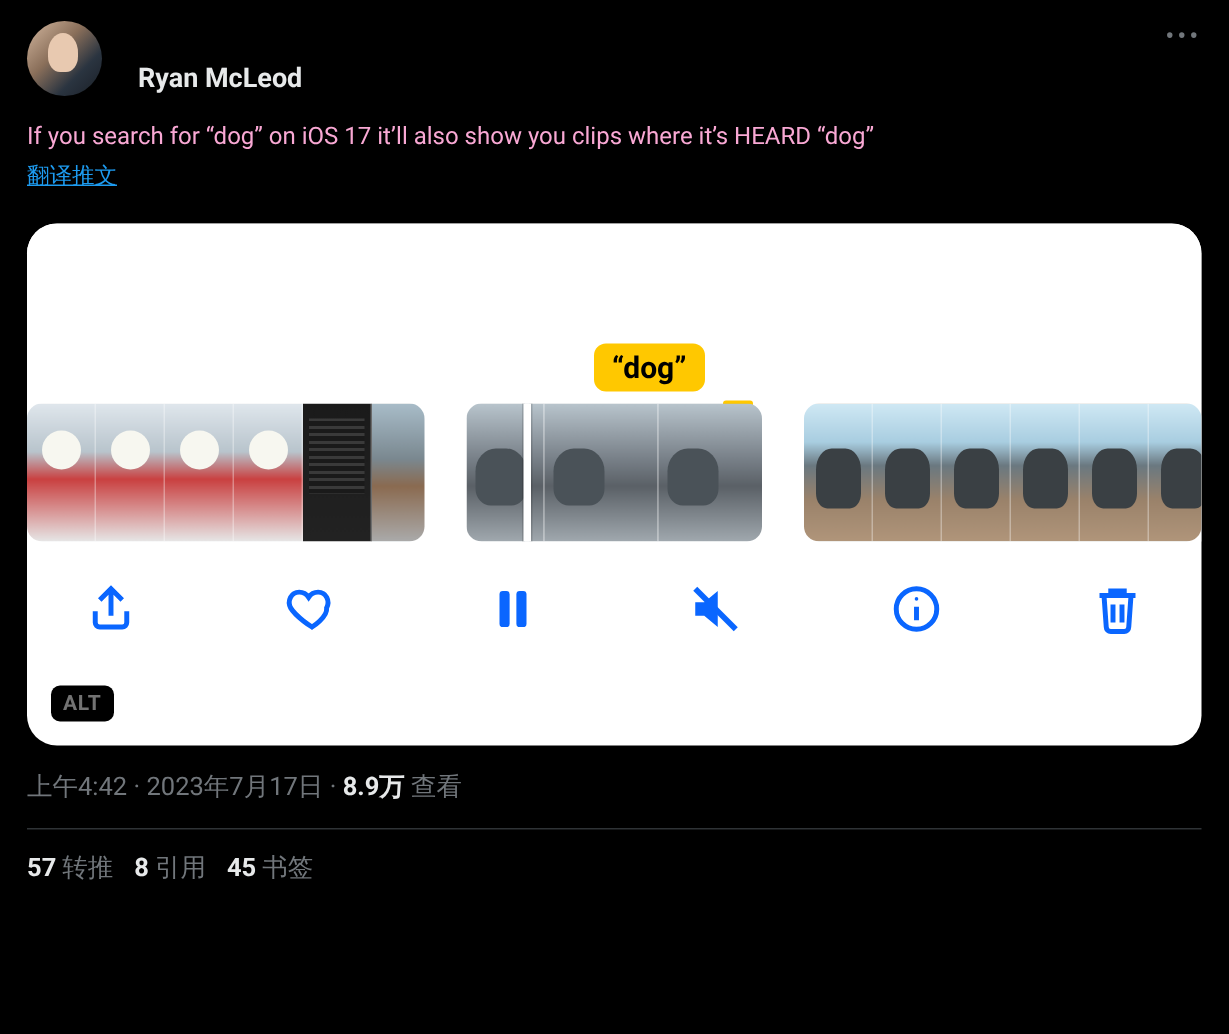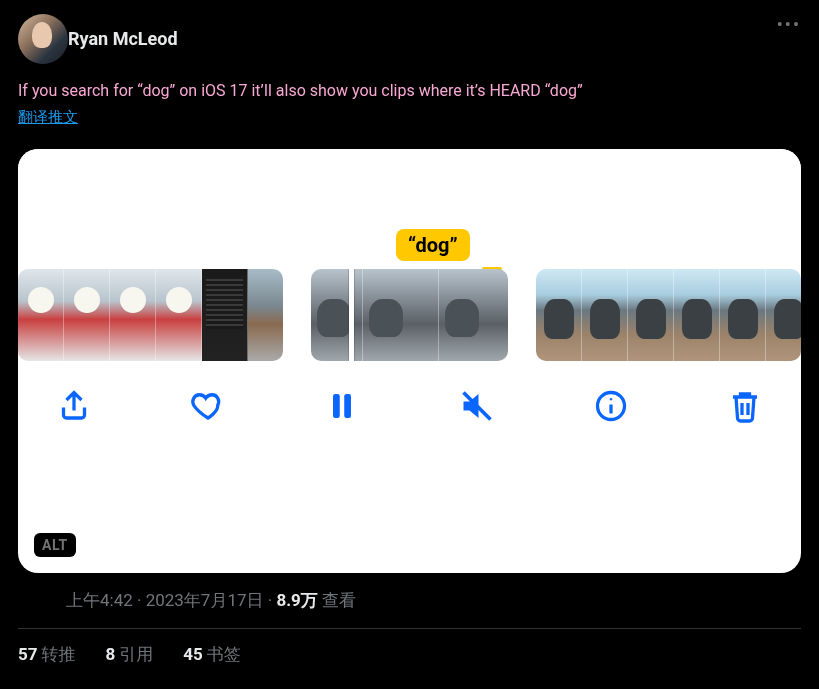--- a/index.html
+++ b/index.html
@@ -10,22 +10,22 @@
     font-family: -apple-system, BlinkMacSystemFont, "Segoe UI", Roboto, Helvetica, Arial, sans-serif;
     color: #e7e9ea;
     overflow: hidden;
   }
   .tweet {
     padding: 14px 18px 10px 18px;
     position: relative;
   }
   .header {
     display: flex;
-    align-items: center;
-    gap: 0;
+    align-items: flex-end;
+    gap: 24px;
     margin-bottom: 16px;
   }
   .avatar {
     width: 50px;
     height: 50px;
     border-radius: 50%;
     background: linear-gradient(135deg, #d4b8a0 0%, #8a6f5a 40%, #2a3440 70%, #1a1f26 100%);
     flex-shrink: 0;
     overflow: hidden;
     position: relative;
@@ -65,21 +65,21 @@
     cursor: pointer;
     text-decoration: underline;
   }
 
   .media-card {
     background: #fff;
     border-radius: 20px;
     overflow: hidden;
     margin-top: 10px;
     position: relative;
-    height: 424px;
+    height: 348px;
   }
   .media-top {
     height: 120px;
     background: #fff;
     position: relative;
   }
   .dog-tag {
     position: absolute;
     left: 378px;
     top: 80px;
@@ -175,33 +175,32 @@
     font-weight: 700;
     padding: 4px 8px;
     border-radius: 6px;
     letter-spacing: 0.5px;
   }
 
   .meta-line {
     margin-top: 16px;
     color: #71767b;
     font-size: 17px;
-    margin-left: 48px;
   }
   .meta-line .bold { color: #e7e9ea; font-weight: 700; }
 
   .divider {
     height: 1px;
     background: #2f3336;
     margin: 16px 0 14px 0;
   }
 
   .stats {
     display: flex;
-    gap: 30px;
+    gap: 14px;
     color: #71767b;
     font-size: 17px;
   }
   .stats .num { color: #e7e9ea; font-weight: 700; margin-right: 4px; }
 </style>
 </head>
 <body>
 
 <div class="tweet">
 

